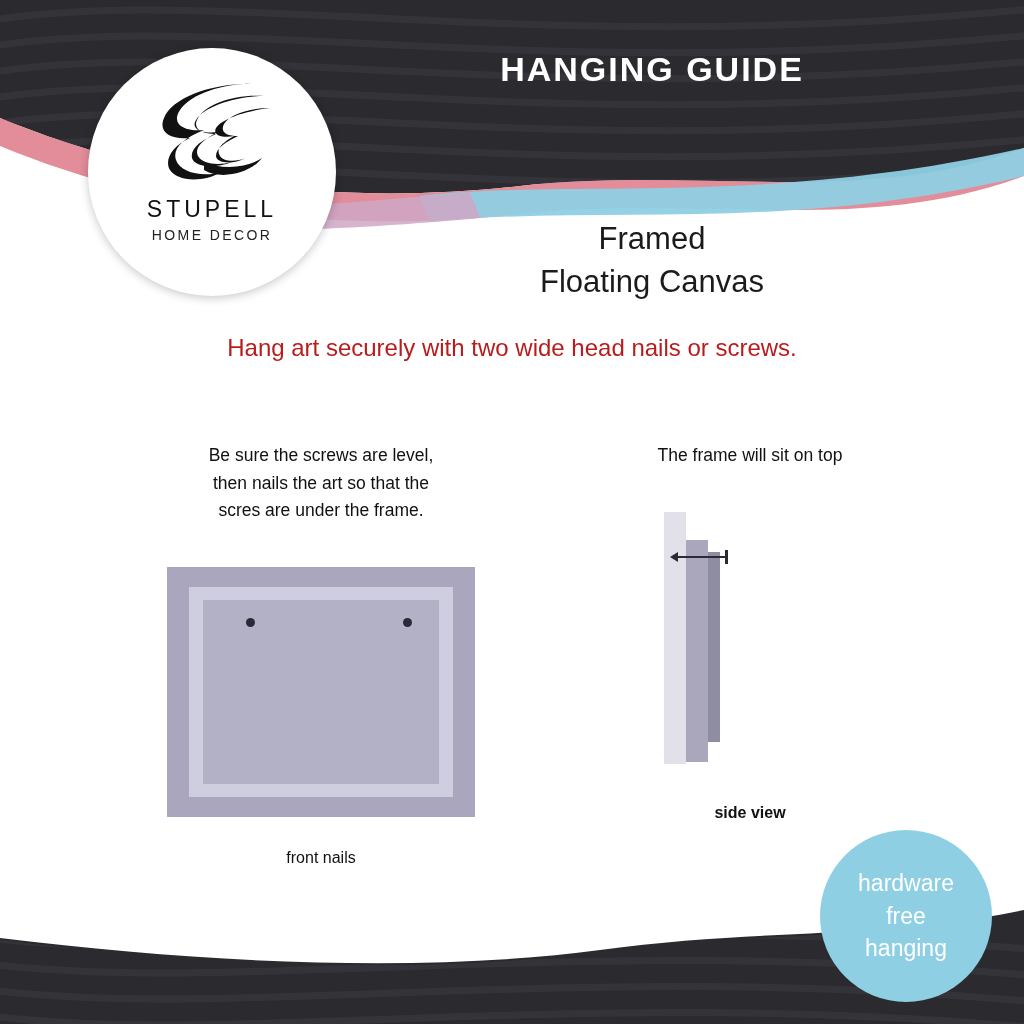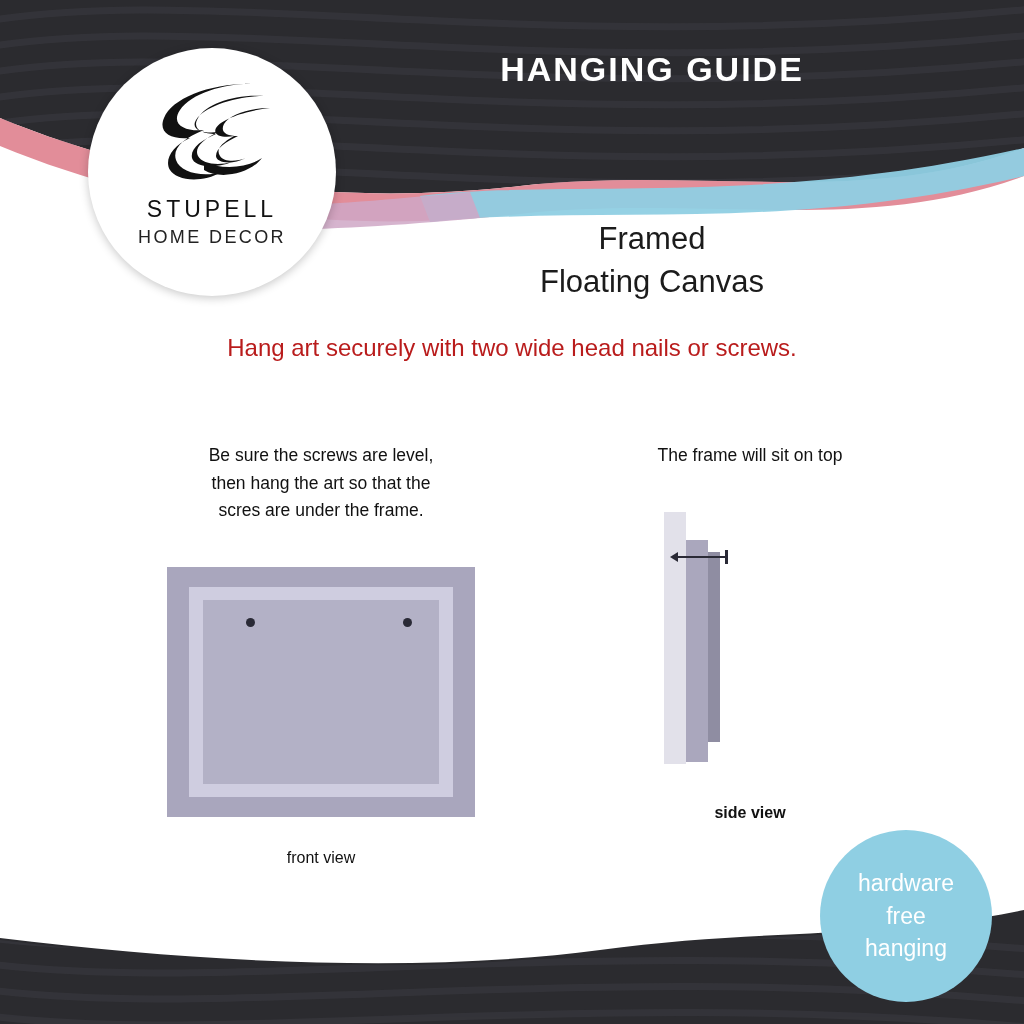--- a/index.html
+++ b/index.html
@@ -50,21 +50,21 @@
     height: 118px;
   }
   .logo-name {
     font-size: 23px;
     letter-spacing: 4px;
     color: #111111;
     font-weight: normal;
     margin-top: 4px;
   }
   .logo-sub {
-    font-size: 18px;
+    font-size: 14px;
     letter-spacing: 2.4px;
     color: #222222;
     margin-top: 4px;
   }
 
   
   .header-title {
     position: absolute;
     left: 352px;
     top: 50px;
@@ -279,30 +279,30 @@
   <div class="product-name">
     <div>Framed</div>
     <div>Floating Canvas</div>
   </div>
 
   <div class="instruction">Hang art securely with two wide head nails or screws.</div>
 
   <div class="col front-col">
     <div class="col-caption">
       <div>Be sure the screws are level,</div>
-      <div>then hang the art so that the</div>
+      <div>then nails the art so that the</div>
       <div>scres are under the frame.</div>
     </div>
     <div class="front-frame">
       <div class="front-inner-border"></div>
       <div class="front-canvas"></div>
       <div class="screw-dot screw-left"></div>
       <div class="screw-dot screw-right"></div>
     </div>
-    <div class="col-label front-label">front view</div>
+    <div class="col-label front-label">front nails</div>
   </div>
 
   <div class="col side-col">
     <div class="col-caption">
       <div>The frame will sit on top</div>
     </div>
     <div class="side-diagram">
       <div class="wall-strip"></div>
       <div class="frame-side"></div>
       <div class="canvas-side"></div>

